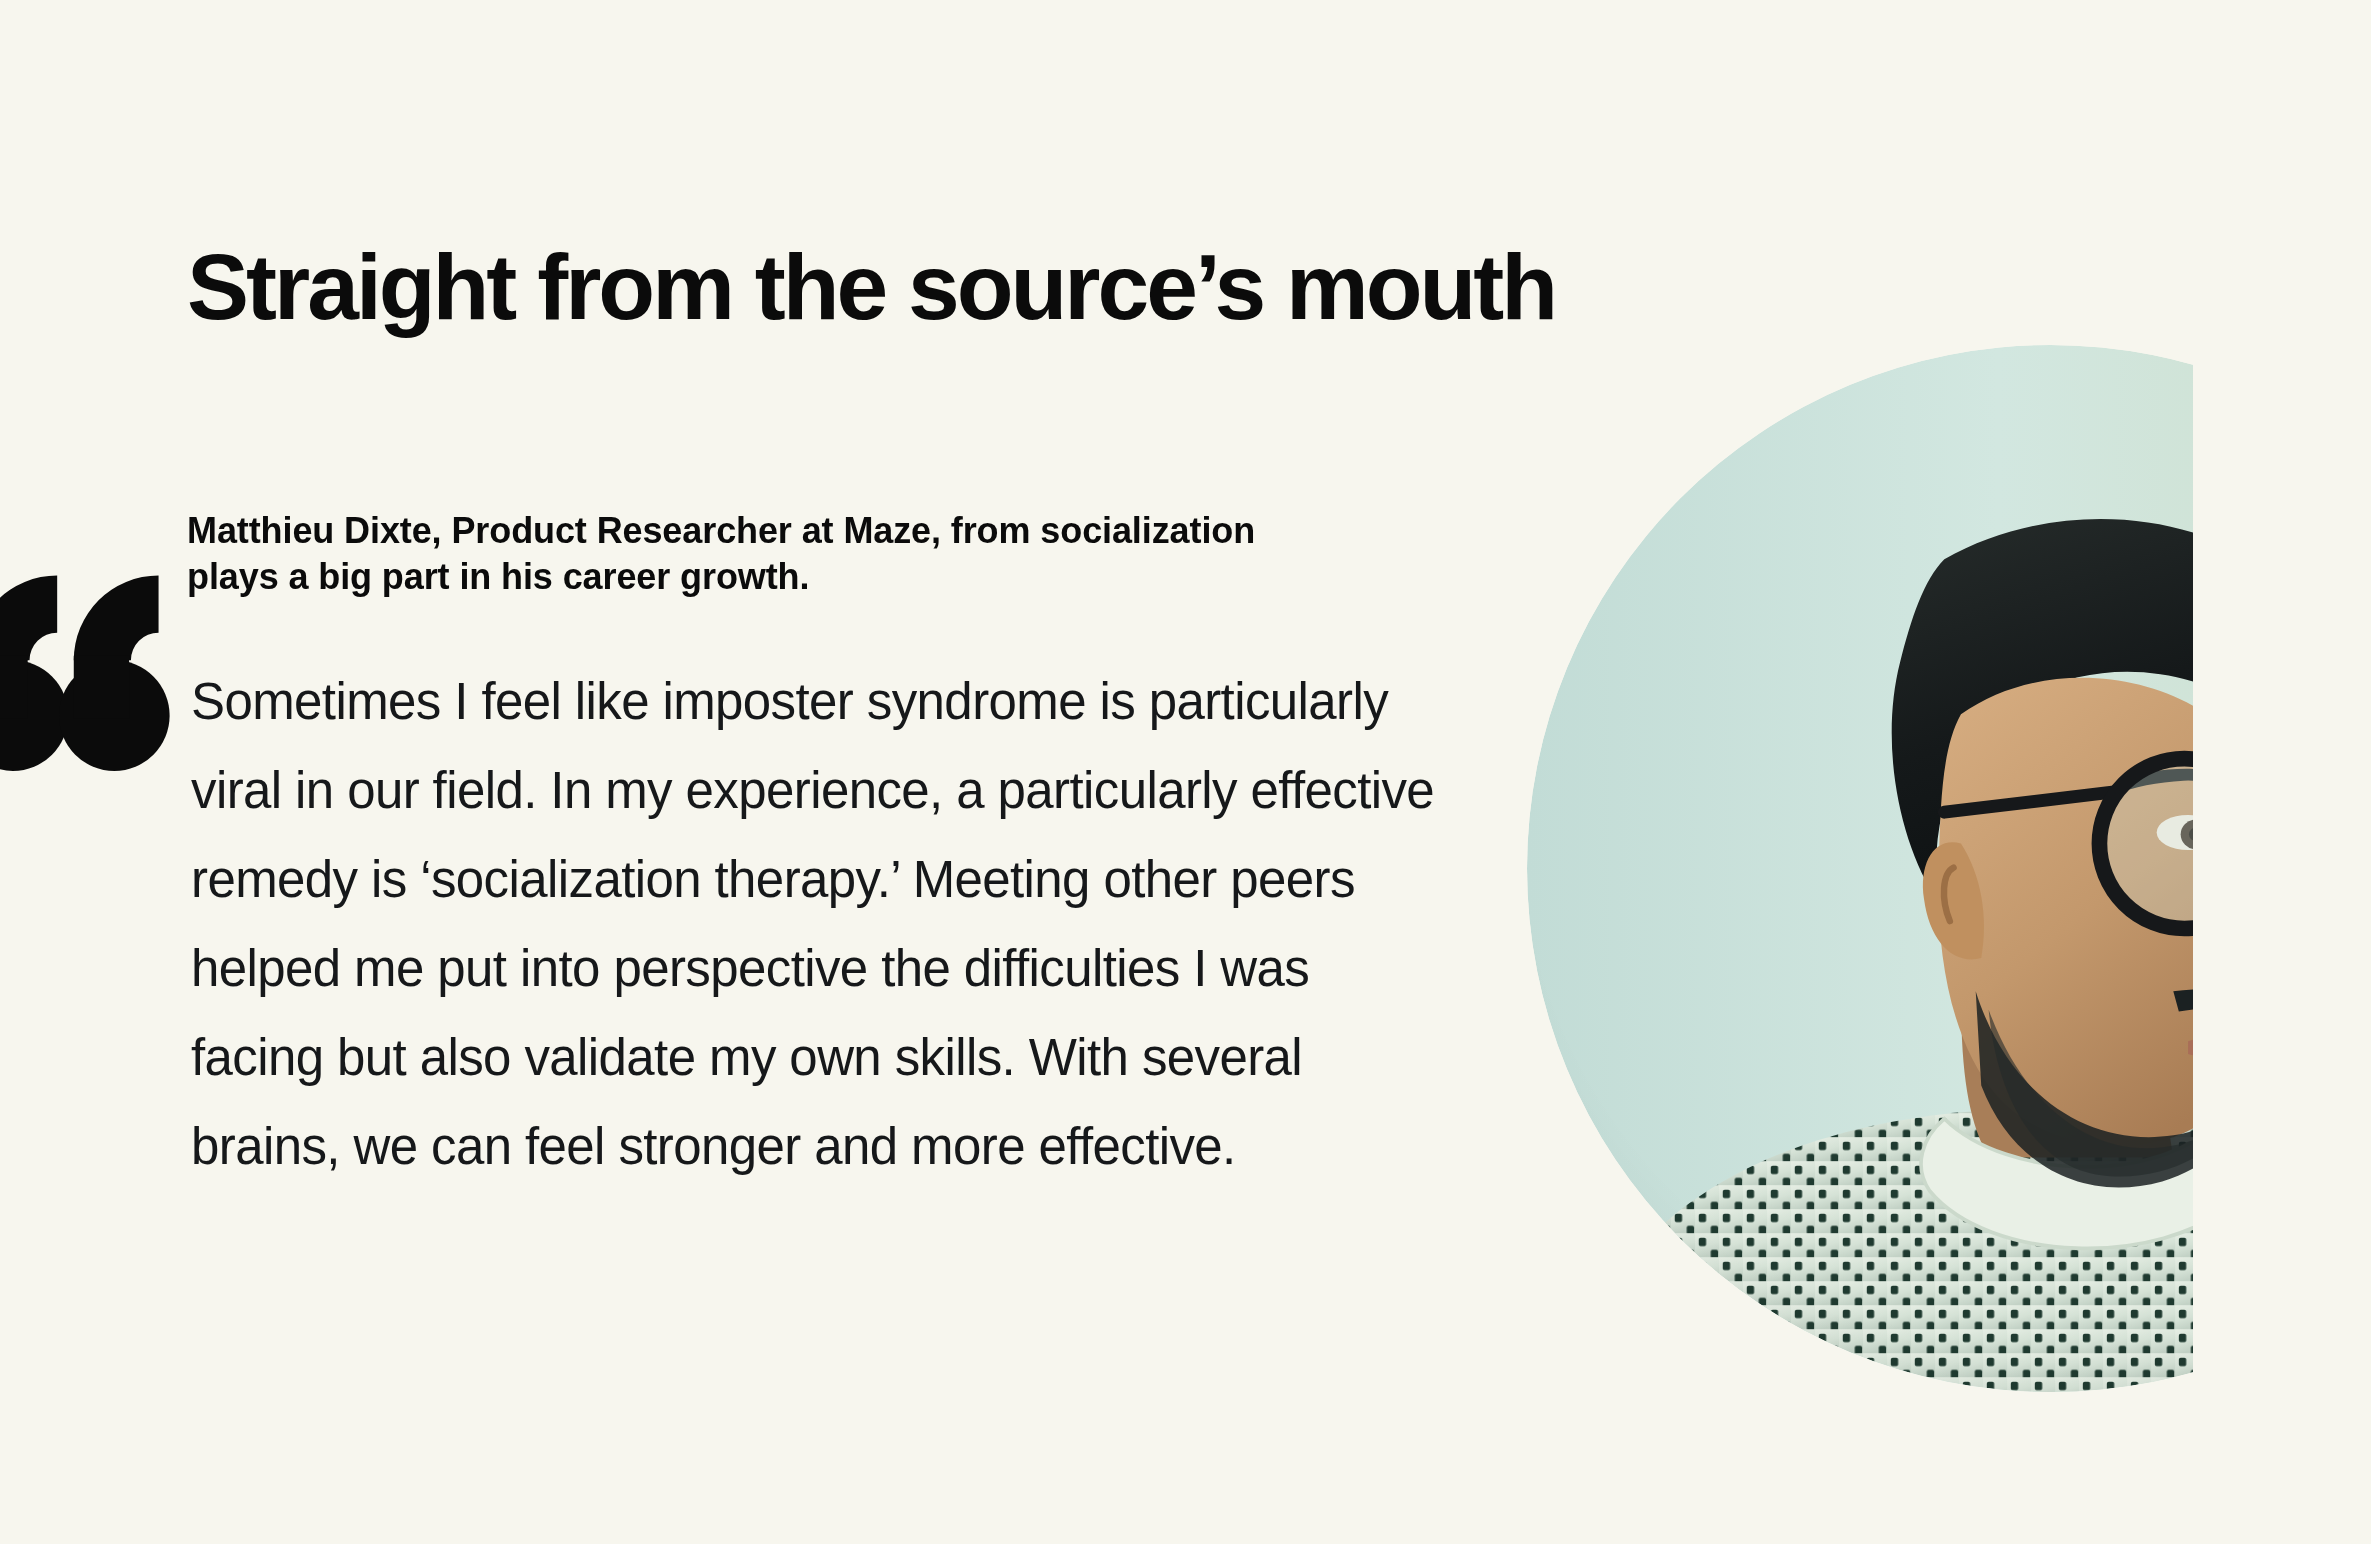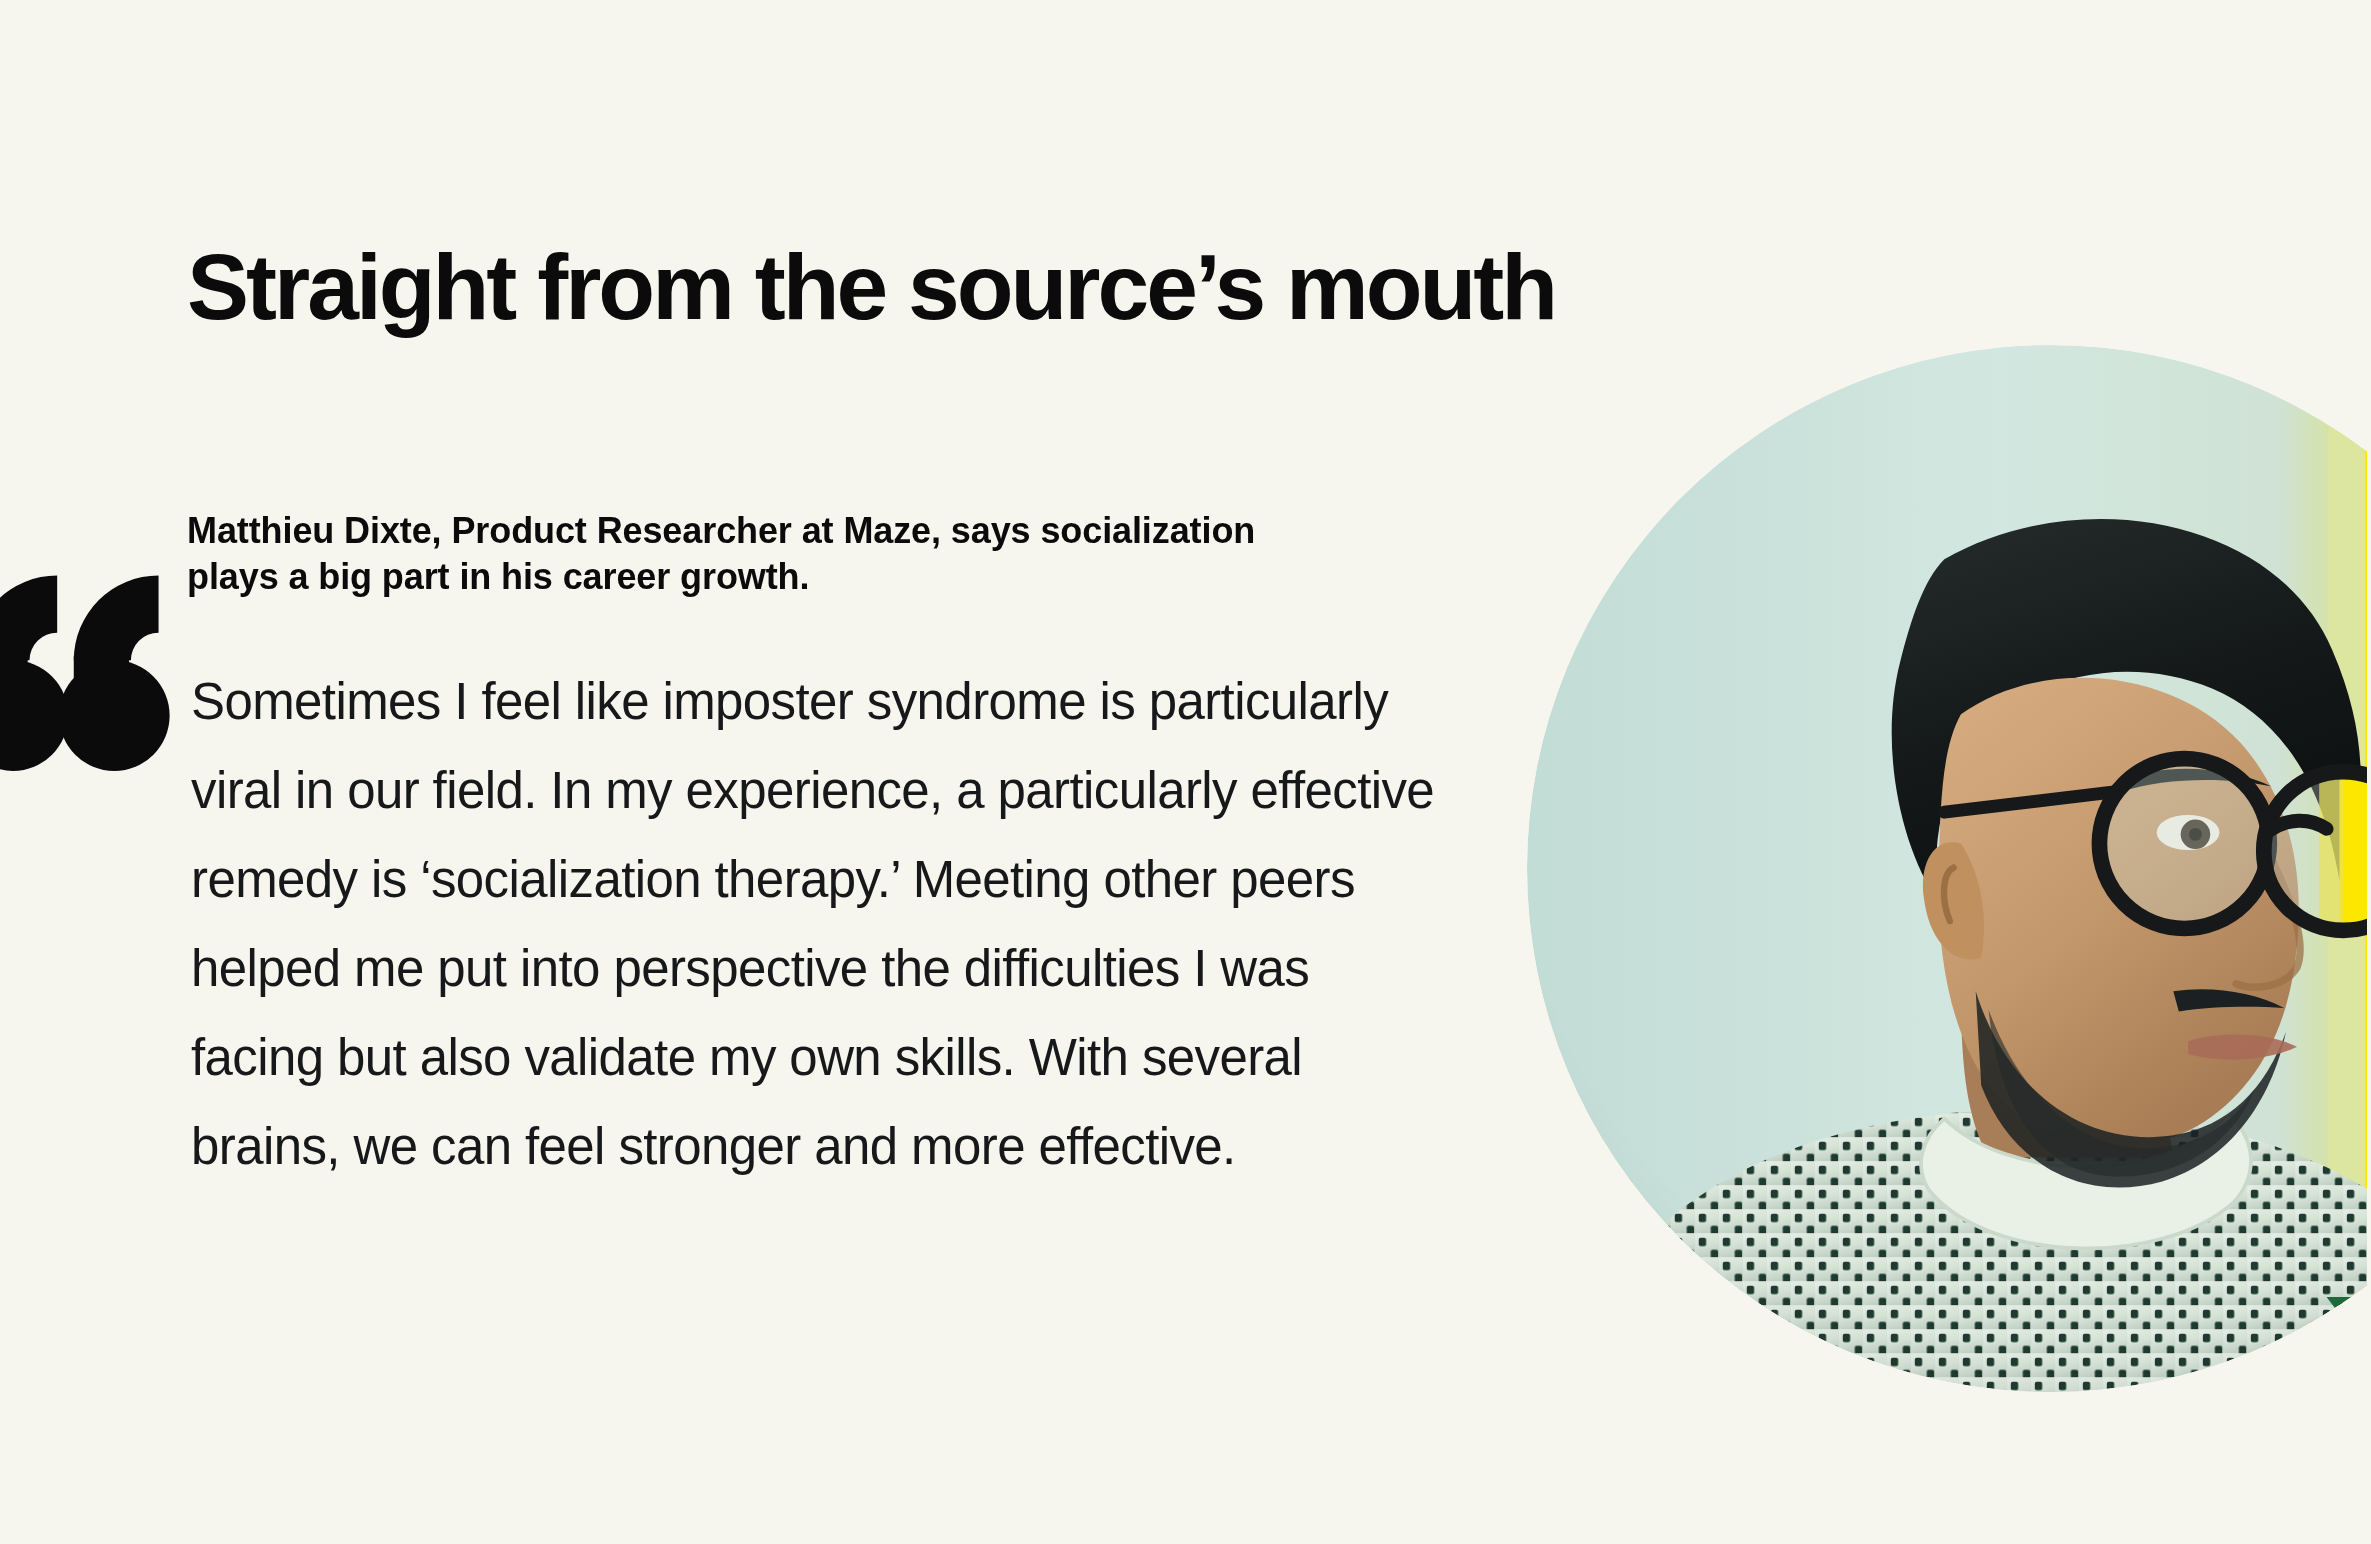--- a/index.html
+++ b/index.html
@@ -11,21 +11,21 @@
     width: 2371px;
     height: 1545px;
     background: #F7F6EE;
     font-family: "Liberation Sans", sans-serif;
     overflow: hidden;
     position: relative;
   }
 
   .slide {
     position: relative;
-    width: 2367px;
+    width: 2193px;
     height: 1545px;
     background: #F7F6EE;
     overflow: hidden;
   }
 
   
   .title {
     position: absolute;
     left: 187px;
     top: 175px;
@@ -114,21 +114,21 @@
         <rect x="8" y="150" width="60" height="68"></rect>
 
         <path d="M118 155 A 92 92 0 0 1 210 63 L 210 125 A 30 30 0 0 0 180 155 Z"></path>
         <circle cx="162" cy="215" r="60"></circle>
         <rect x="118" y="150" width="60" height="68"></rect>
       </g>
     </svg>
   </div>
 
   <div class="textcol">
-    <p class="attribution">Matthieu Dixte, Product Researcher at Maze, says socialization plays a big part in his career growth.</p>
+    <p class="attribution">Matthieu Dixte, Product Researcher at Maze, from socialization plays a big part in his career growth.</p>
     <p class="quote-body">Sometimes I feel like imposter syndrome is particularly viral in our field. In my experience, a particularly effective remedy is ‘socialization therapy.’ Meeting other peers helped me put into perspective the difficulties I was facing but also validate my own skills. With several brains, we can feel stronger and more effective.</p>
   </div>
 
   <div class="portrait">
     <svg viewBox="0 0 1134 1134" preserveAspectRatio="xMidYMid slice" aria-hidden="true">
       <defs>
         <linearGradient id="wallGrad" x1="0" y1="0" x2="1" y2="0">
           <stop offset="0%" stop-color="#C2DCD6"></stop>
           <stop offset="45%" stop-color="#D2E7E0"></stop>
           <stop offset="72%" stop-color="#CFE2D4"></stop>

